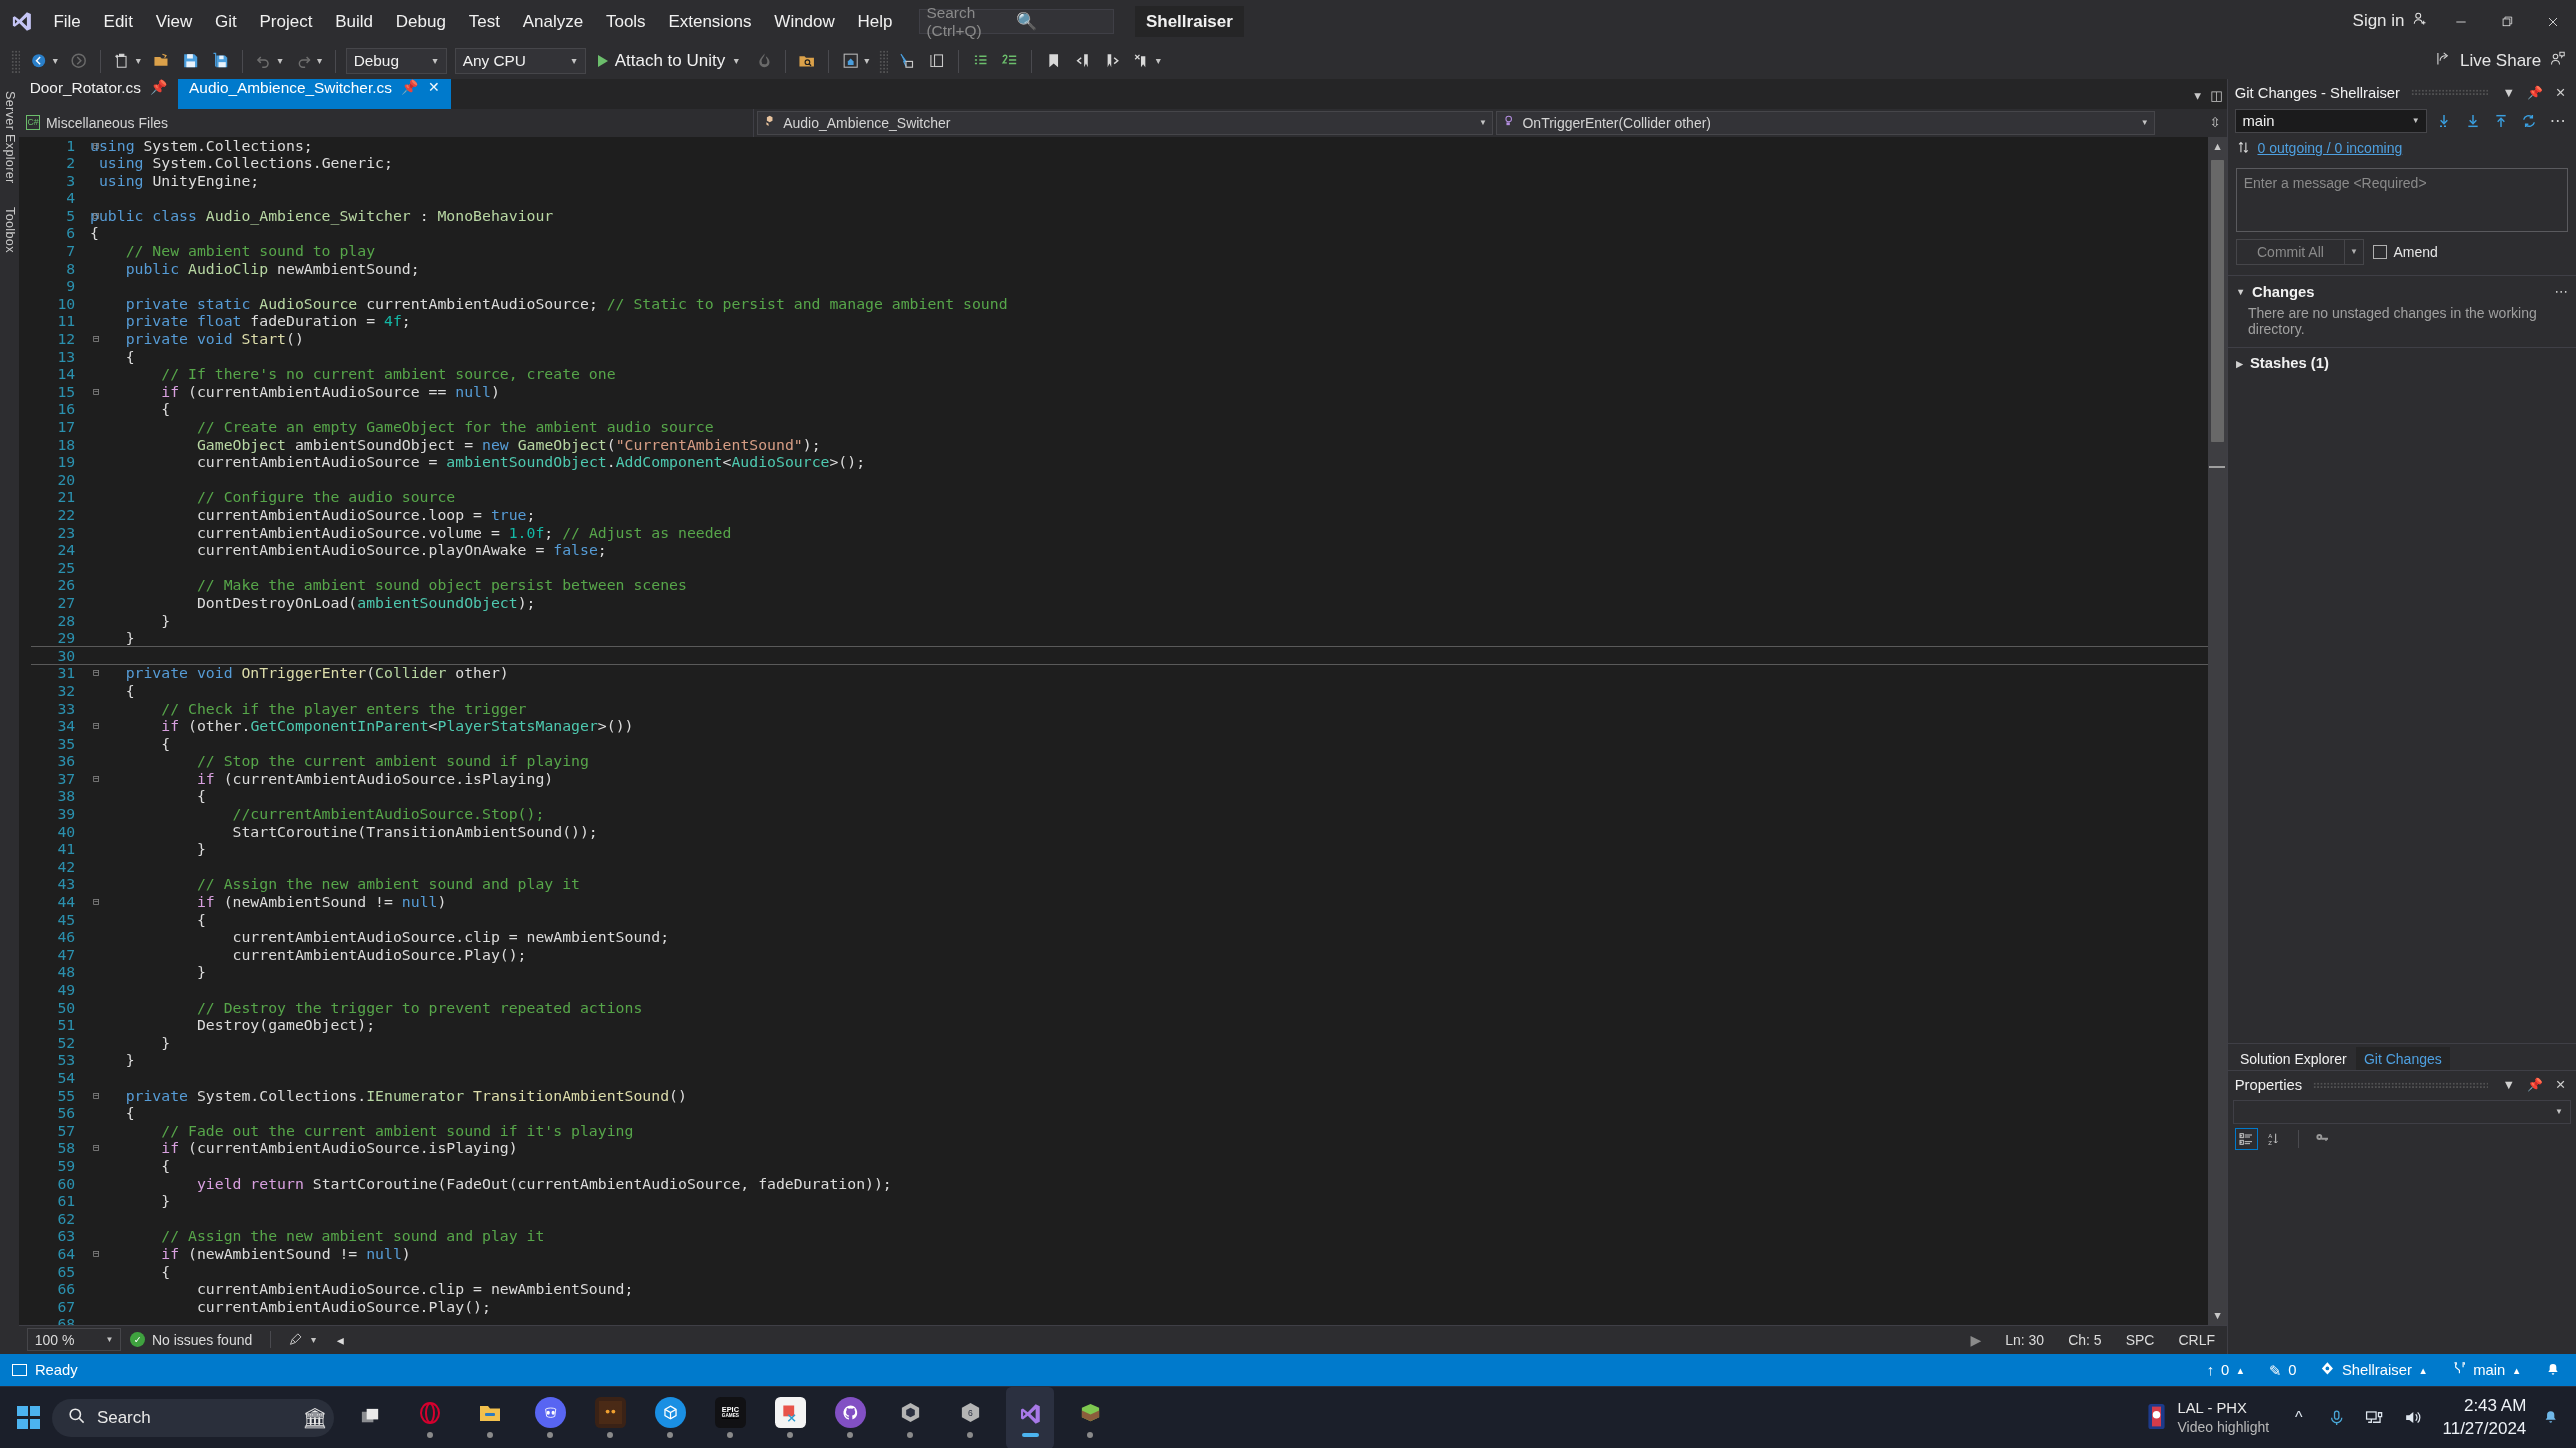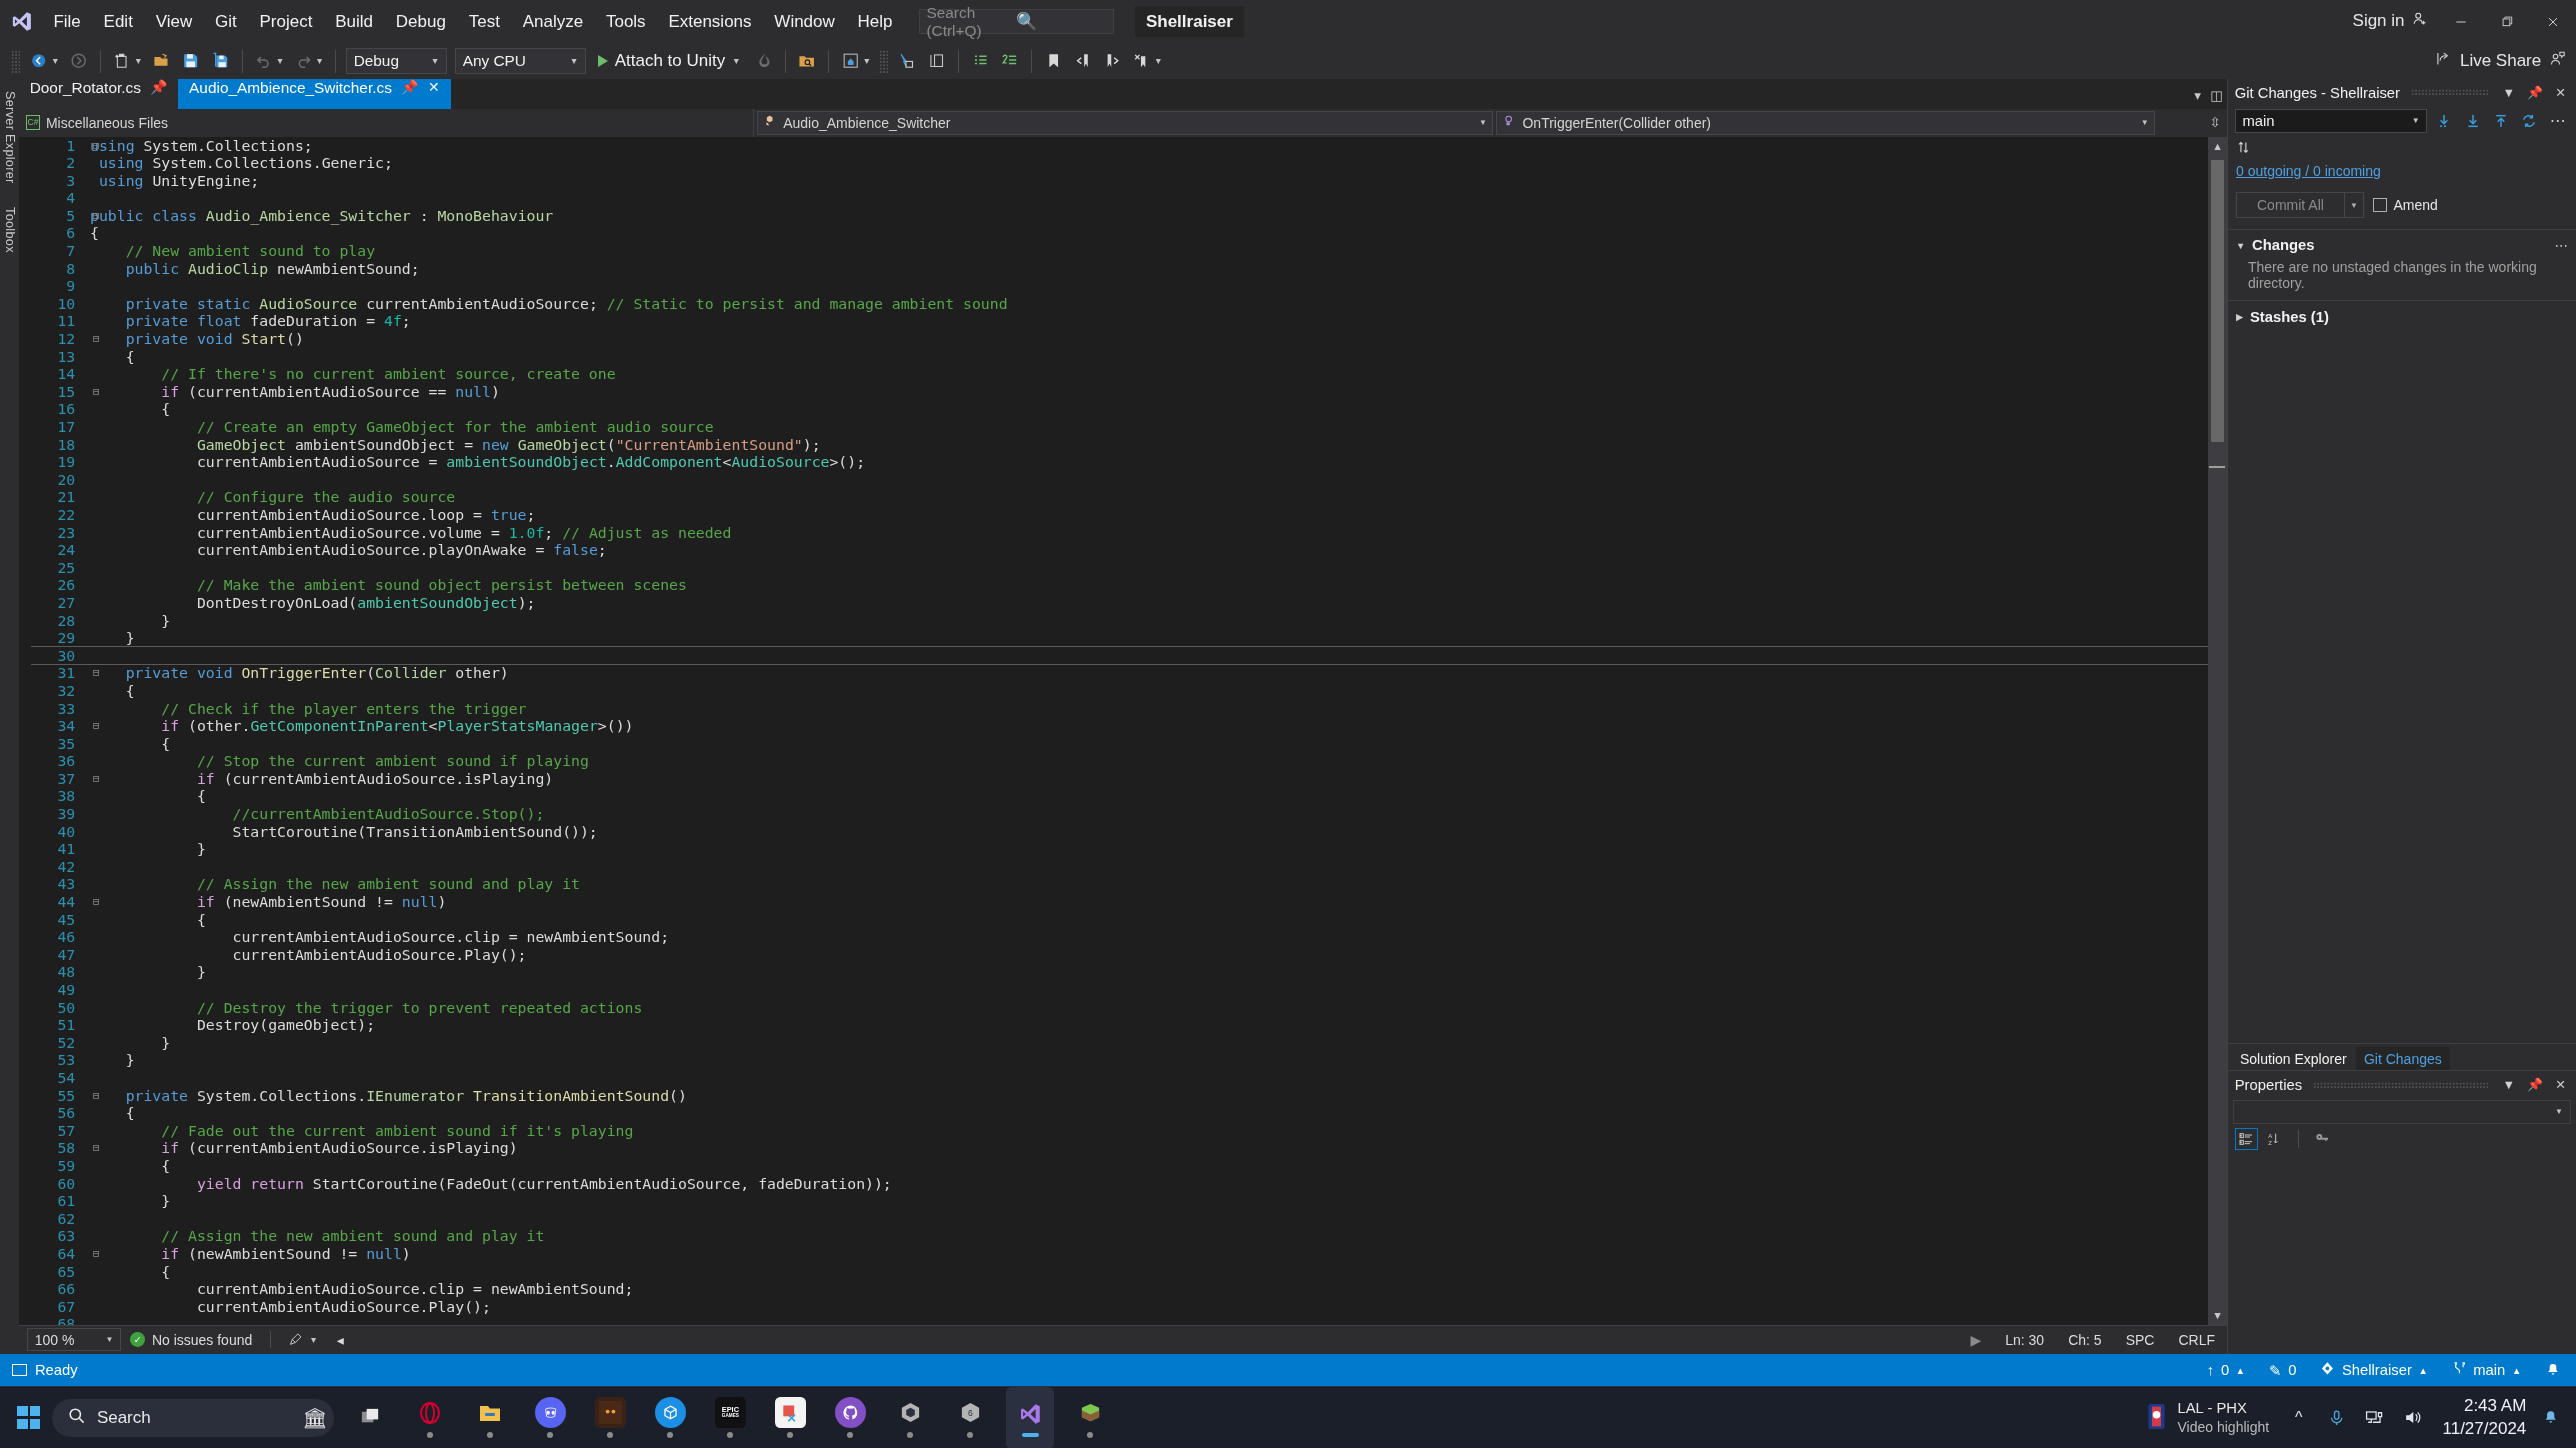--- a/index.html
+++ b/index.html
@@ -115,21 +115,21 @@
   .panel-hdr .ttl { color:#f1f1f1; font-size:14.8px; white-space:nowrap; }
   .panel-hdr .dots { flex:1; height:6.7px; opacity:.55; margin:0 5.4px;
     background-image: radial-gradient(#707070 0.7px, transparent 0.8px); background-size:3.4px 3.4px; }
   .panel-hdr .ic { color:#d0d0d0; font-size:12.7px; padding:0 3.4px; }
   .gitrow { display:flex; align-items:center; padding:0 6.7px; gap:5.4px; height:29.5px; }
   .branchsel { flex:1; height:24px; background:#1b1b1c; border:0.7px solid #46464a; color:#f1f1f1;
     font-size:14.8px; display:flex; align-items:center; padding:0 6.7px; }
   .branchsel .arr { margin-left:auto; color:#c4c4c4; font-size:8px; }
   .gic { width:23px; height:23px; display:flex; align-items:center; justify-content:center; }
   .gic svg { width:16px; height:16px; }
-  .syncrow { display:flex; align-items:flex-start; gap:6.7px; padding:4px 8px 6.7px 8px;flex-direction:column; }
+  .syncrow { display:flex; align-items:center; gap:6.7px; padding:4px 8px 6.7px 8px; }
   .syncrow .lnk { color:#4ea0e0; font-size:14px; text-decoration:underline; }
   .msgbox { margin:5.4px 8px 0 8px; height:64px; background:#2d2d30; border:0.7px solid #5a5a5e; padding:5.4px 6.7px;
     color:#8a8a8a; font-size:14px; }
   .commitrow { display:flex; align-items:center; gap:9.4px; padding:6.7px 8px; }
   .commitbtn { height:25.5px; border:0.7px solid #46464a; color:#8a8a8a; font-size:14px; display:flex;
     align-items:center; padding:0 20px; background:#2d2d30; }
   .commitsplit { height:25.5px; width:19px; border:0.7px solid #46464a; border-left:none; background:#2d2d30;
     display:flex; align-items:center; justify-content:center; color:#b0b0b0; font-size:8px; }
   .amend { display:flex; align-items:center; gap:6.7px; color:#e6e6e6; font-size:14px; }
   .cbox { width:13.4px; height:13.4px; border:0.7px solid #b0b0b0; background:#2d2d30; }
@@ -559,20 +559,23 @@
       <div class="syncrow">
         <span>
           <svg width="14.8" height="14.8" viewBox="0 0 24 24" fill="none" stroke="#d8d8d8" stroke-width="1.8">
             <path d="M8 20V4M5 7l3-3 3 3"></path>
               <path d="M16 4v16M13 17l3 3 3-3"></path>
             </svg>
         </span>
         <span class="lnk">0 outgoing / 0 incoming</span>
       </div>
 
+      <div class="msgbox">
+        <span>Enter a message &lt;Required&gt;</span>
+      </div>
 
       <div class="commitrow">
         <div style="display:flex">
           <div class="commitbtn">Commit All</div>
           <div class="commitsplit">▼</div>
         </div>
         <div class="amend">
           <span class="cbox"></span>
           <span>Amend</span>
         </div>

